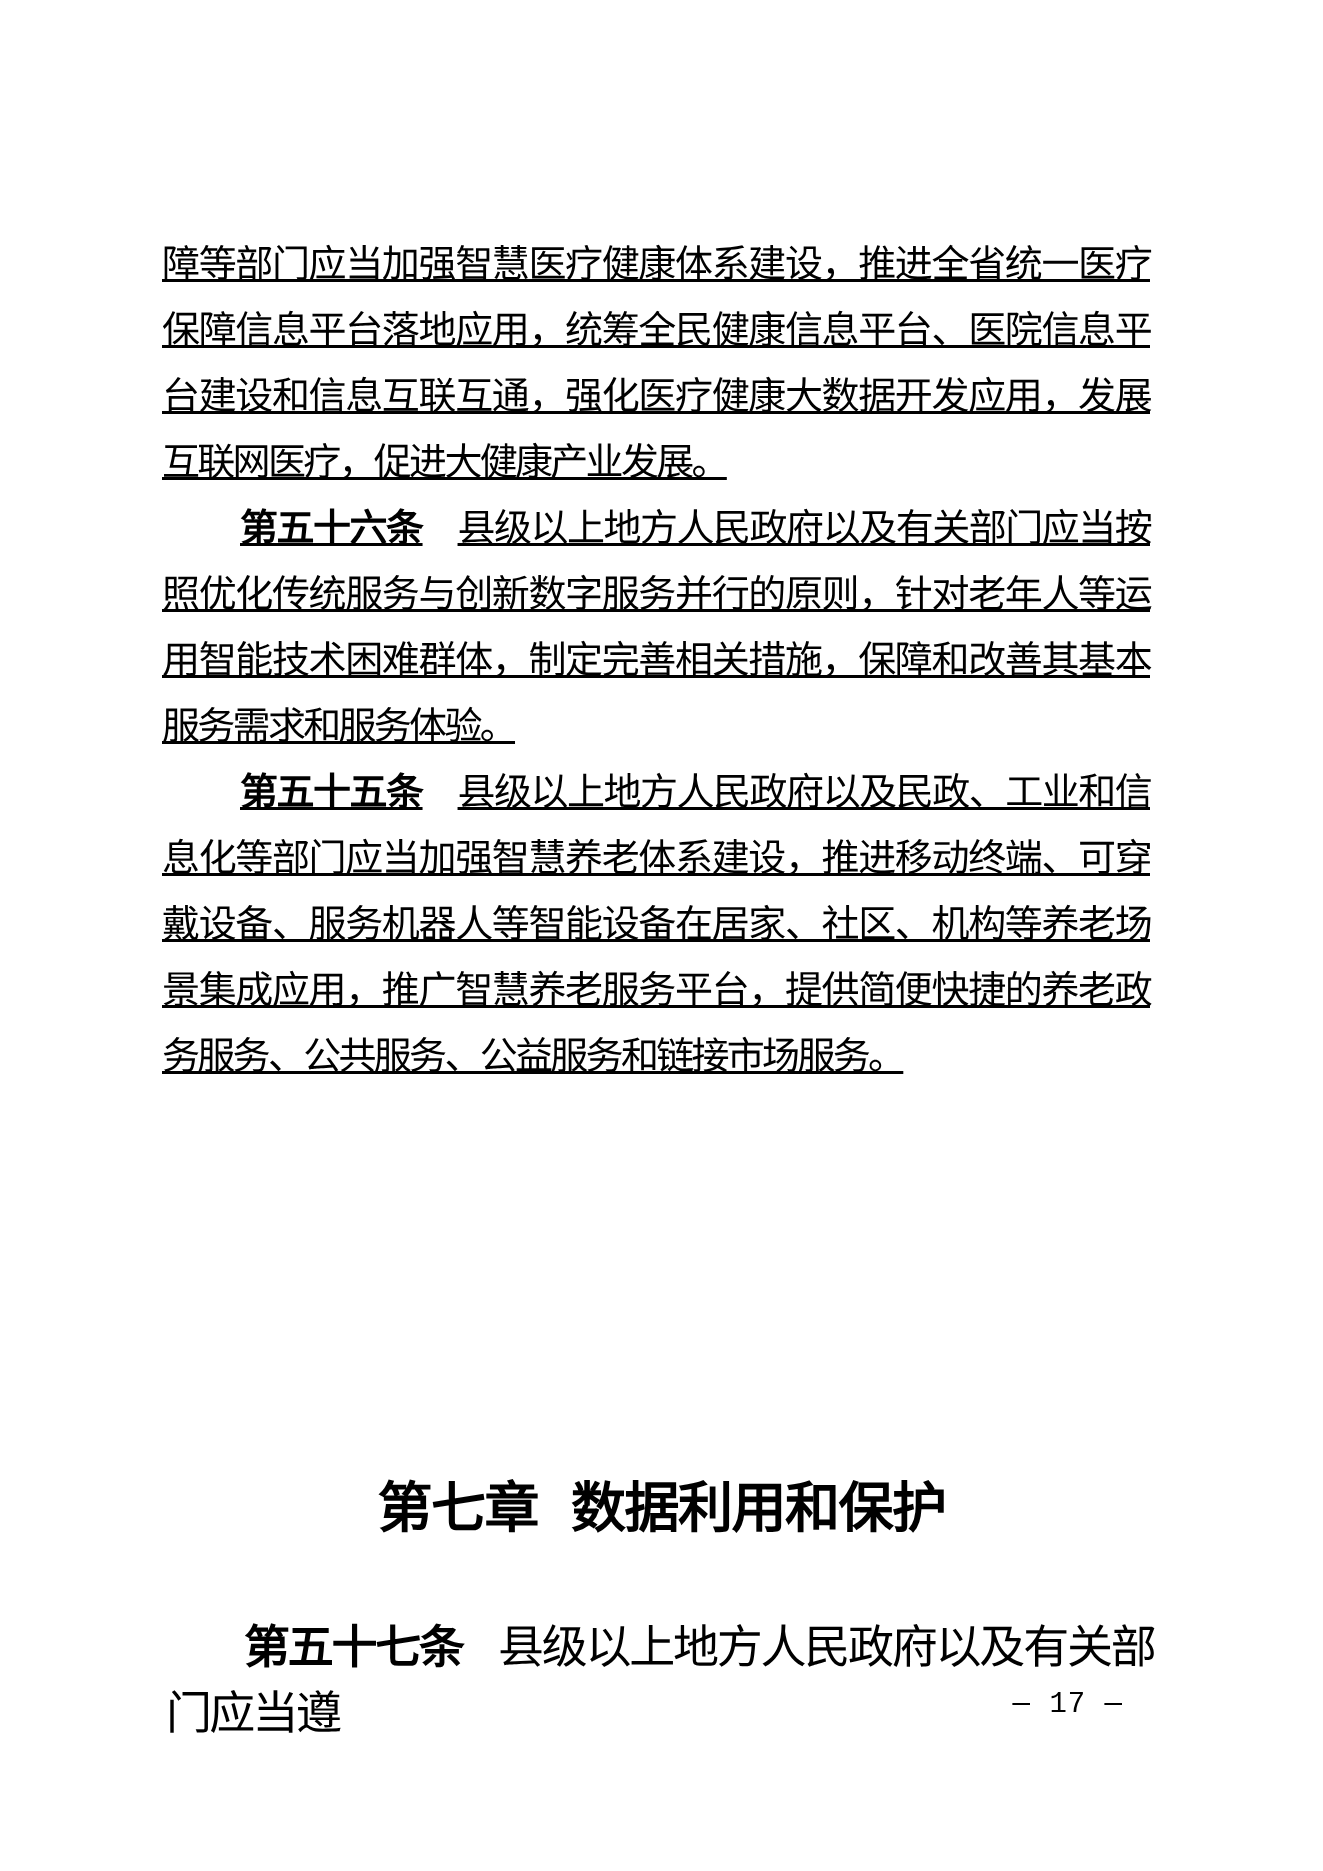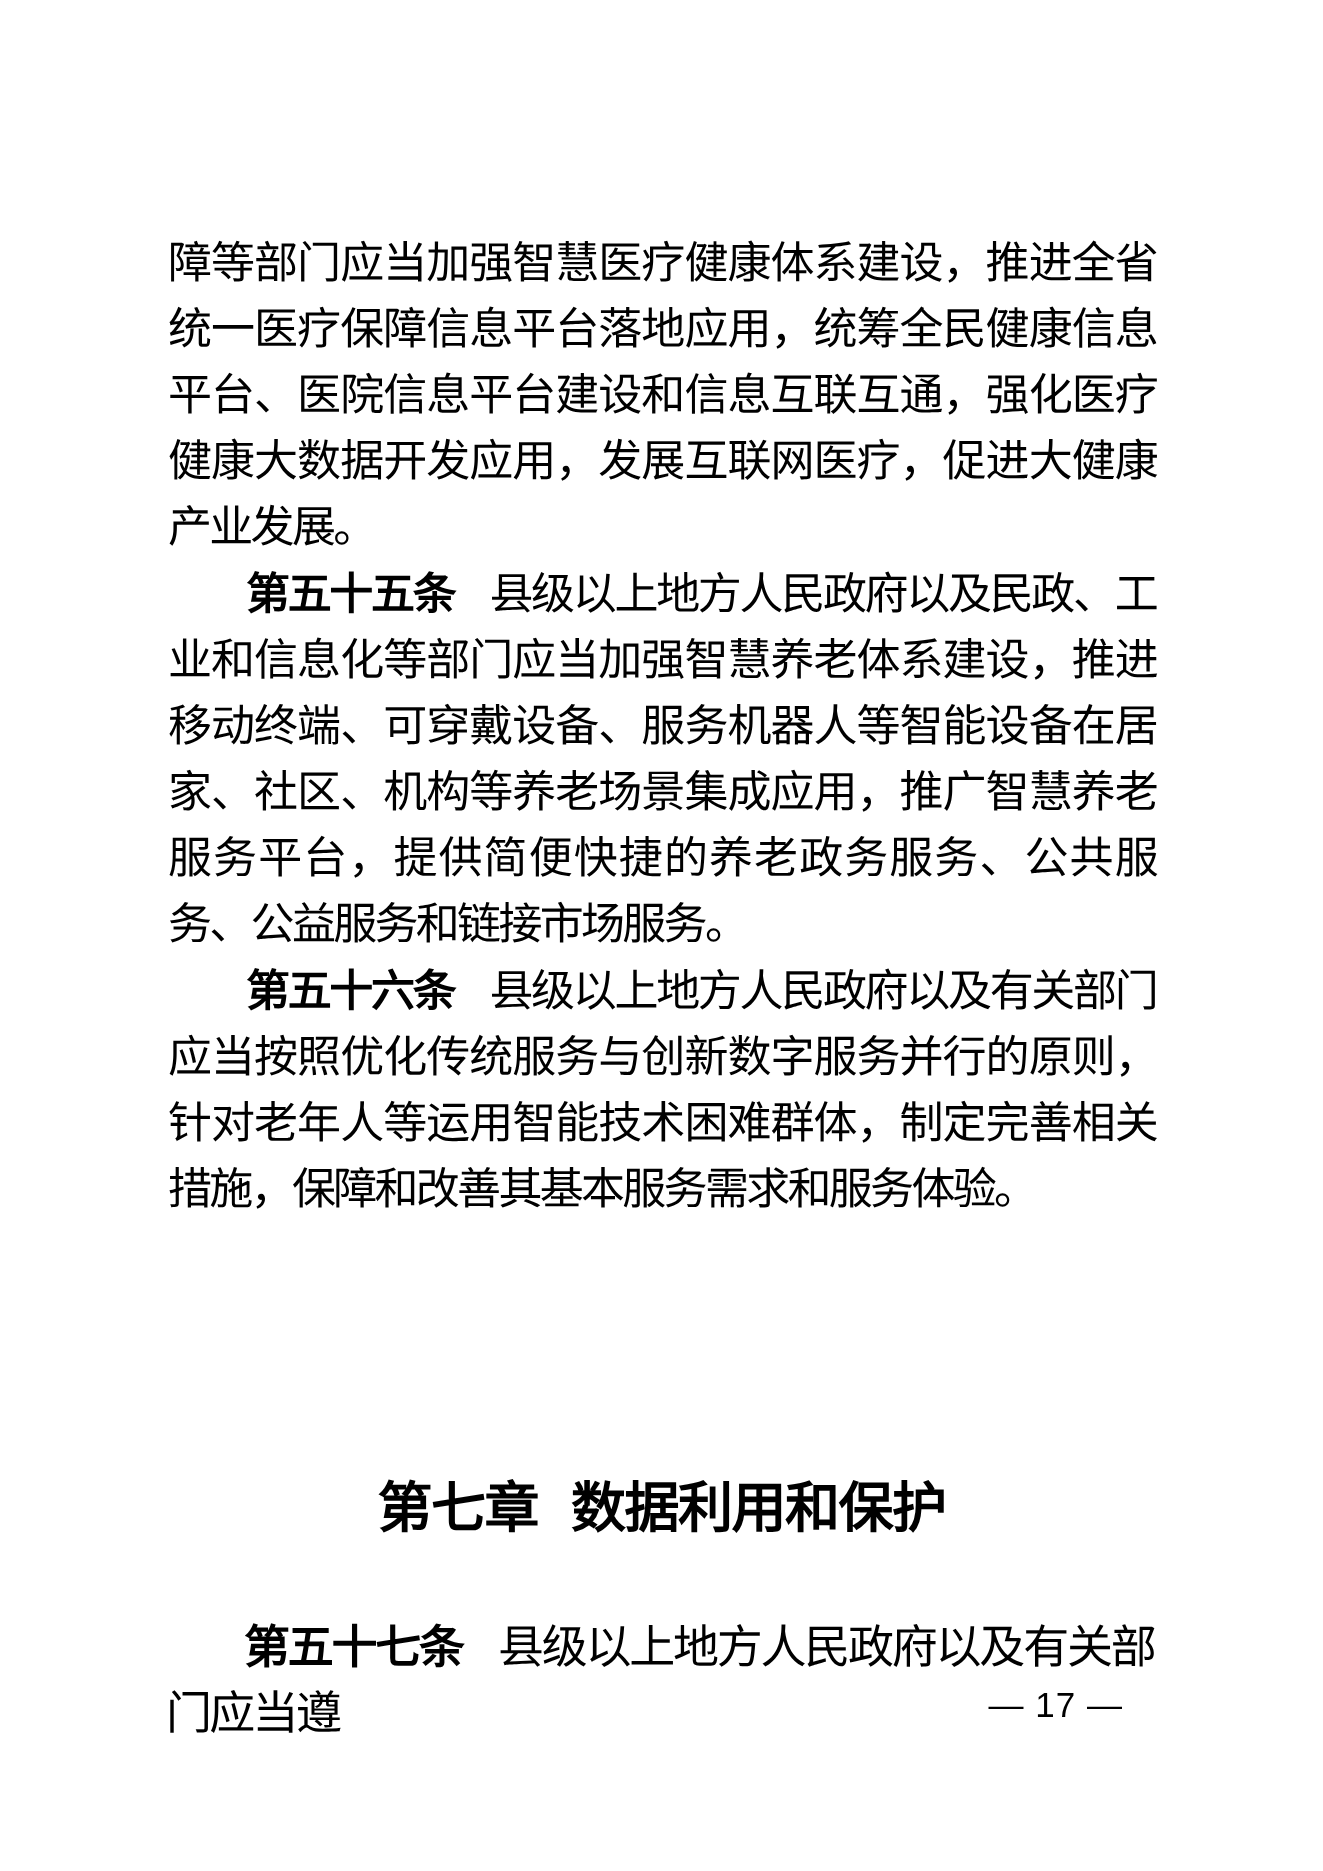--- a/index.html
+++ b/index.html
@@ -11,28 +11,29 @@
     position: relative;
     width: 1323px;
     height: 1871px;
     background: #ffffff;
     overflow: hidden;
     font-family: "Liberation Serif", "DejaVu Serif", serif;
     color: #000000;
   }
   .body-block {
     position: absolute;
-    left: 168px;
+    left: 162px;
     top: 231px;
     width: 988px;
-    font-size: 44px;
+    font-size: 38px;
     line-height: 66px;
     letter-spacing: -2.7px;
     text-align: justify;
     text-justify: inter-character;
+    text-decoration: underline;
   }
   .body-block p {
     margin: 0;
     padding: 0;
     text-indent: 78px;
   }
   .body-block p.continuation {
     text-indent: 0;
   }
   .term {
@@ -71,40 +72,40 @@
     margin: 0;
     padding: 0;
     text-indent: 78px;
   }
   .page-number {
     position: absolute;
     left: 16px;
     right: 200px;
     top: 1686px;
     text-align: right;
-    font-size: 35px;
+    font-size: 29px;
     line-height: 38px;
     letter-spacing: 1px;
-    font-family: Liberation Sans, sans-serif;
+    font-family: Liberation Mono, monospace;
   }
 </style>
 </head>
 <body>
 
 <div class="page">
 
   <div class="body-block">
     <p class="continuation">
       <span>障等部门应当加强智慧医疗健康体系建设，推进全省统一医疗保障信息平台落地应用，统筹全民健康信息平台、医院信息平台建设和信息互联互通，强化医疗健康大数据开发应用，发展互联网医疗，促进大健康产业发展。</span>
     </p>
     <p>
-      <span class="term">第五十五条</span><span>县级以上地方人民政府以及民政、工业和信息化等部门应当加强智慧养老体系建设，推进移动终端、可穿戴设备、服务机器人等智能设备在居家、社区、机构等养老场景集成应用，推广智慧养老服务平台，提供简便快捷的养老政务服务、公共服务、公益服务和链接市场服务。</span>
+      <span class="term">第五十六条</span><span>县级以上地方人民政府以及有关部门应当按照优化传统服务与创新数字服务并行的原则，针对老年人等运用智能技术困难群体，制定完善相关措施，保障和改善其基本服务需求和服务体验。</span>
     </p>
     <p>
-      <span class="term">第五十六条</span><span>县级以上地方人民政府以及有关部门应当按照优化传统服务与创新数字服务并行的原则，针对老年人等运用智能技术困难群体，制定完善相关措施，保障和改善其基本服务需求和服务体验。</span>
+      <span class="term">第五十五条</span><span>县级以上地方人民政府以及民政、工业和信息化等部门应当加强智慧养老体系建设，推进移动终端、可穿戴设备、服务机器人等智能设备在居家、社区、机构等养老场景集成应用，推广智慧养老服务平台，提供简便快捷的养老政务服务、公共服务、公益服务和链接市场服务。</span>
     </p>
   </div>
 
   <div class="chapter-heading">
     <span class="chapter-number">第七章</span><span class="chapter-title">数据利用和保护</span>
   </div>
 
   <div class="continued-block">
     <p>
       <span class="term">第五十七条</span><span>县级以上地方人民政府以及有关部门应当遵</span>

